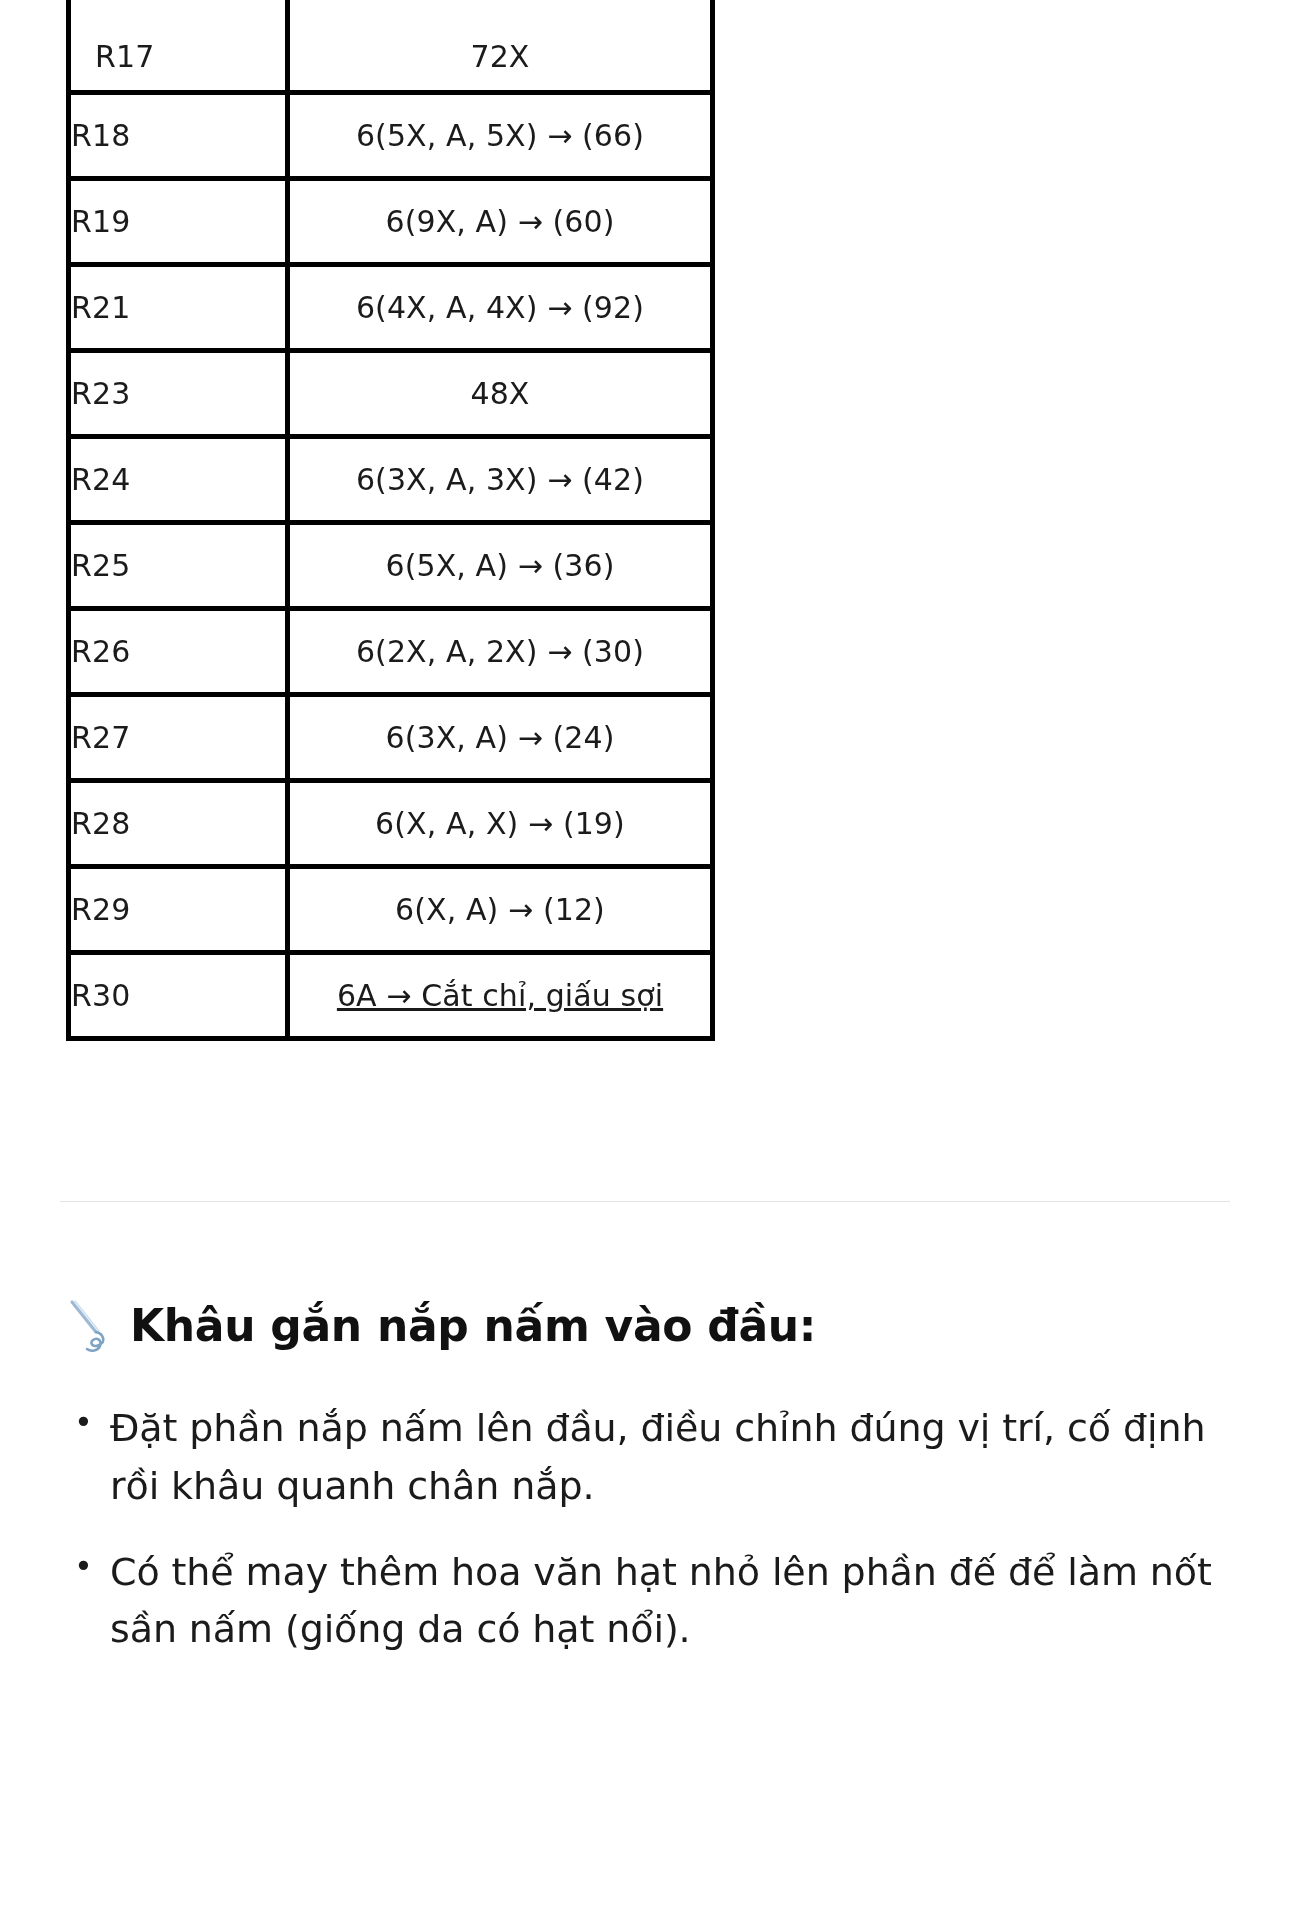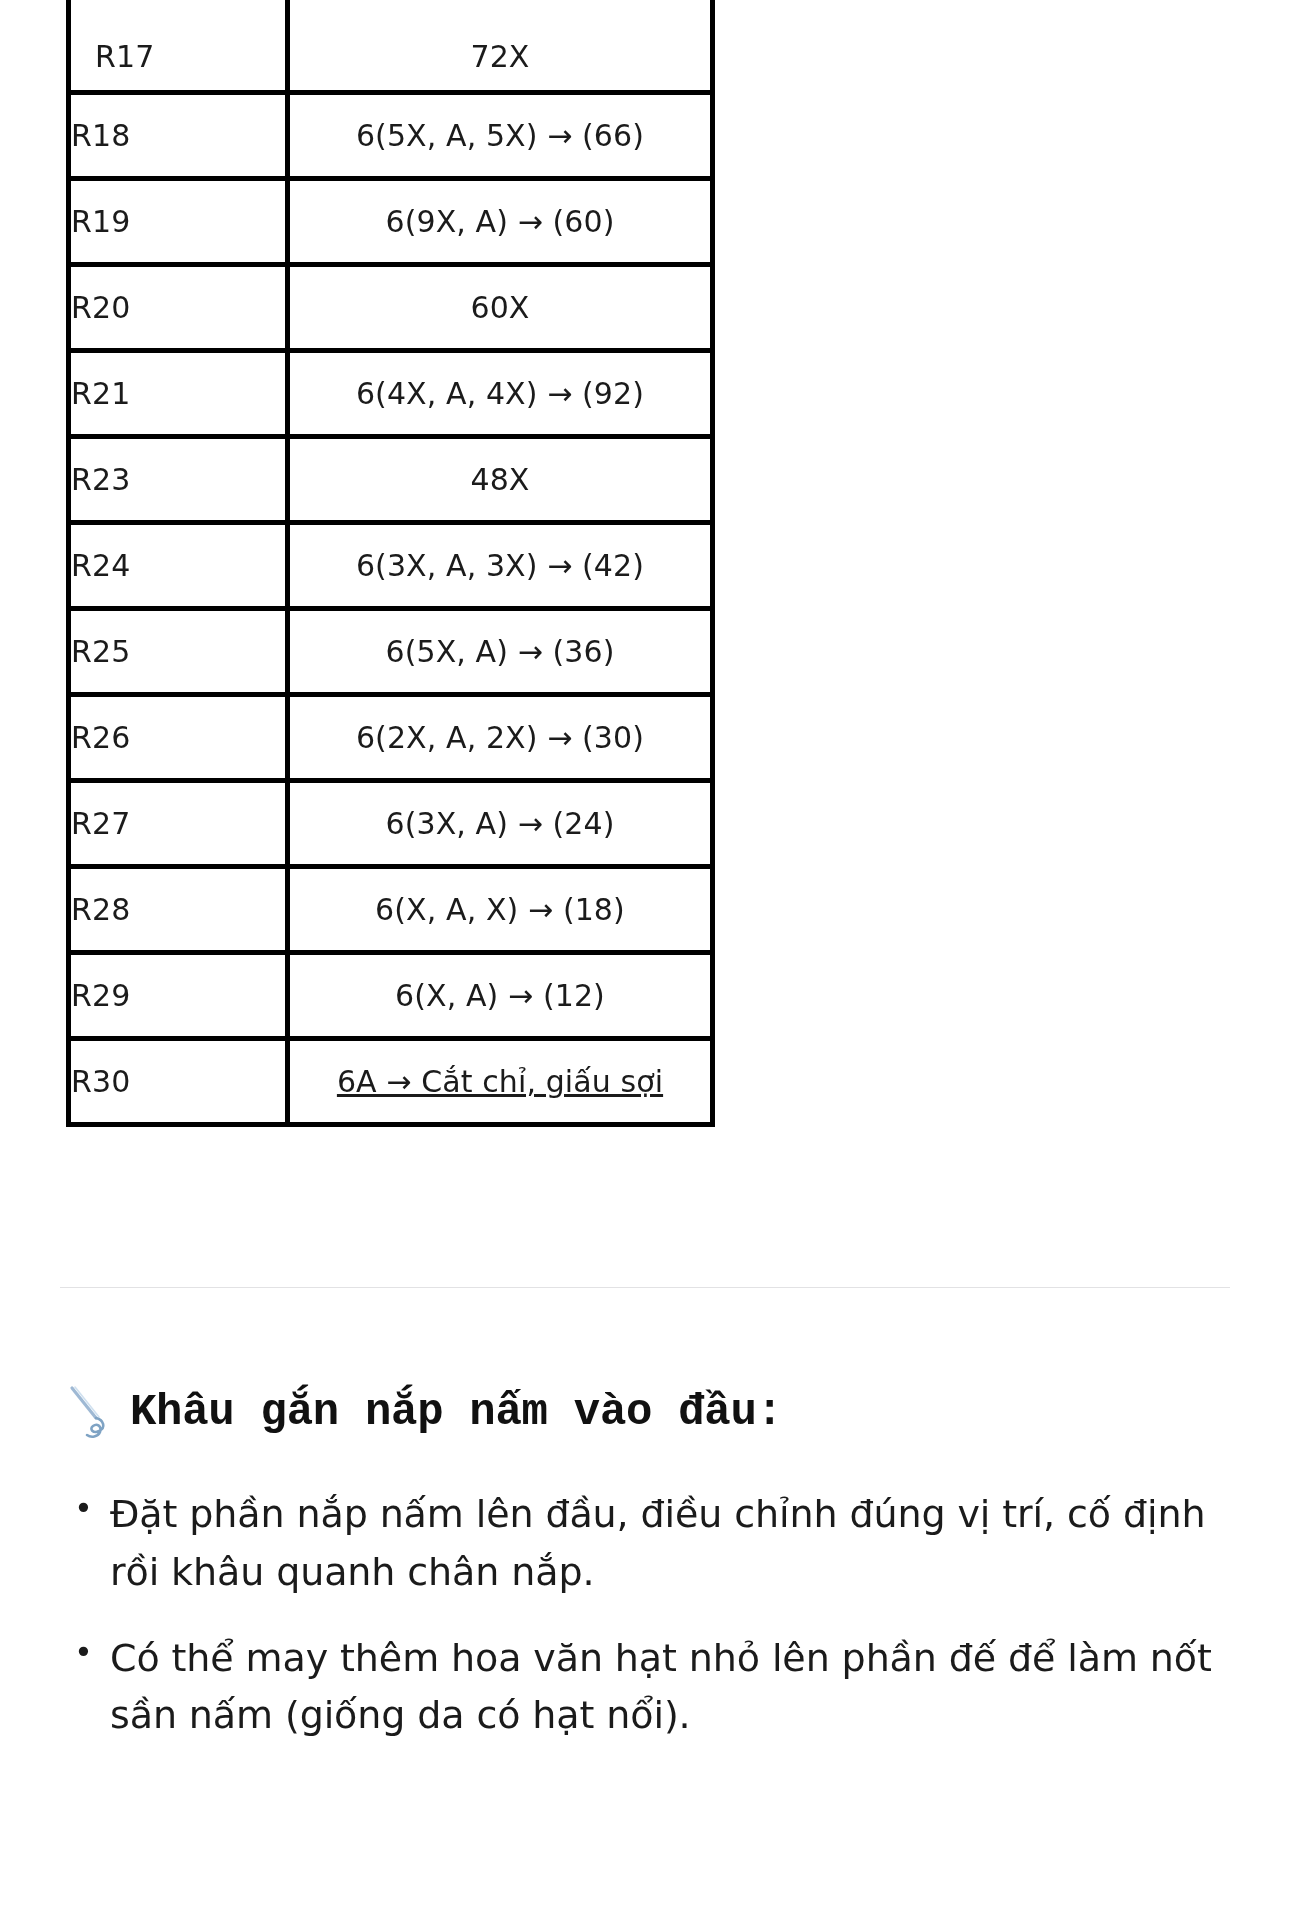--- a/index.html
+++ b/index.html
@@ -87,21 +87,20 @@
     flex: 0 0 auto;
     display: block;
   }
   .section-heading h2 {
     margin: 0;
     font-size: 44px;
     line-height: 1.15;
     font-weight: 700;
     letter-spacing: -0.3px;
     color: #111111;
-    font-family: Liberation Mono, monospace;
   }
 
   
   ul.bullets {
     list-style: none;
     margin: 46px 0 0 0;
     padding: 0 0 0 6px;
   }
   ul.bullets li {
     position: relative;
@@ -136,24 +135,20 @@
         </tr>
         <tr>
           <td class="col-round">R18</td>
           <td class="col-instr">6(5X, A, 5X) → (66)</td>
         </tr>
         <tr>
           <td class="col-round">R19</td>
           <td class="col-instr">6(9X, A) → (60)</td>
         </tr>
         <tr>
-          <td class="col-round">R20</td>
-          <td class="col-instr">60X</td>
-        </tr>
-        <tr>
           <td class="col-round">R21</td>
           <td class="col-instr">6(4X, A, 4X) → (92)</td>
         </tr>
         <tr>
           <td class="col-round">R23</td>
           <td class="col-instr">48X</td>
         </tr>
         <tr>
           <td class="col-round">R24</td>
           <td class="col-instr">6(3X, A, 3X) → (42)</td>
@@ -165,21 +160,21 @@
         <tr>
           <td class="col-round">R26</td>
           <td class="col-instr">6(2X, A, 2X) → (30)</td>
         </tr>
         <tr>
           <td class="col-round">R27</td>
           <td class="col-instr">6(3X, A) → (24)</td>
         </tr>
         <tr>
           <td class="col-round">R28</td>
-          <td class="col-instr">6(X, A, X) → (18)</td>
+          <td class="col-instr">6(X, A, X) → (19)</td>
         </tr>
         <tr>
           <td class="col-round">R29</td>
           <td class="col-instr">6(X, A) → (12)</td>
         </tr>
         <tr>
           <td class="col-round">R30</td>
           <td class="col-instr">6A → Cắt chỉ, giấu sợi</td>
         </tr>
       </tbody>

